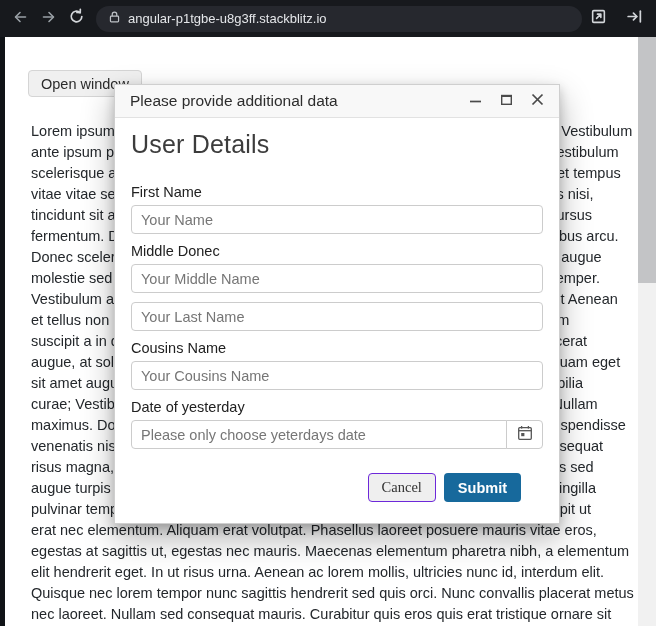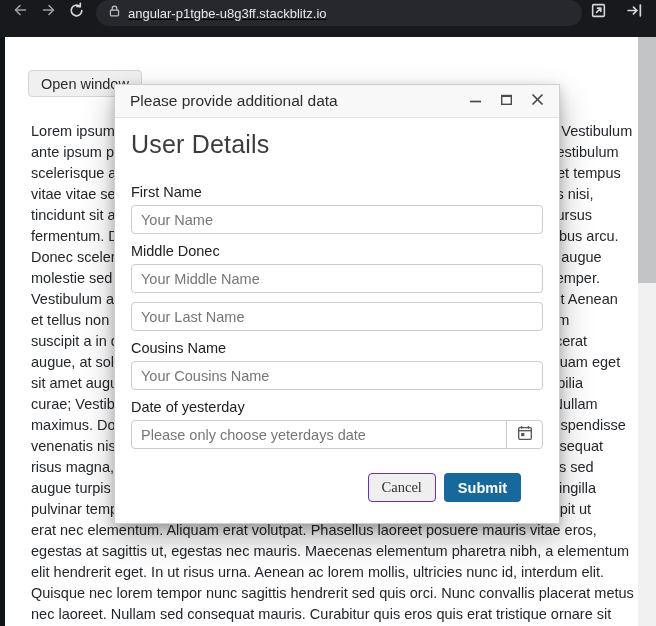--- a/index.html
+++ b/index.html
@@ -4,21 +4,21 @@
 <style>
   * { margin:0; padding:0; box-sizing:border-box; }
   html,body { background:#e8e8e8; }
   .screen {
     position:relative; width:656px; height:626px; overflow:hidden;
     background:#fff; font-family:"Liberation Sans", sans-serif;
   }
   
   .toolbar {
     position:absolute; top:0; left:0; width:656px; height:37px;
-    background:#17191d; display:flex; align-items:flex-start;text-decoration:underline;
+    background:#17191d; display:flex; align-items:center;
   }
   .nav-btn { width:24px; height:24px; display:flex; align-items:center; justify-content:center; margin-left:4px; cursor:pointer; }
   .nav-btn:first-child { margin-left:8px; }
   .url-pill {
     height:26px; flex:0 0 486px; background:#26282e; border-radius:13px;
     display:flex; align-items:center; padding:0 12px; margin-left:8px; cursor:text;
   }
   .url-text { color:#e4e6e9; font-size:13px; margin-left:7px; white-space:nowrap; }
   .toolbar-right { margin-left:auto; display:flex; align-items:center; gap:12px; margin-right:10px; }
   .toolbar-right .nav-btn { margin-left:0; }

